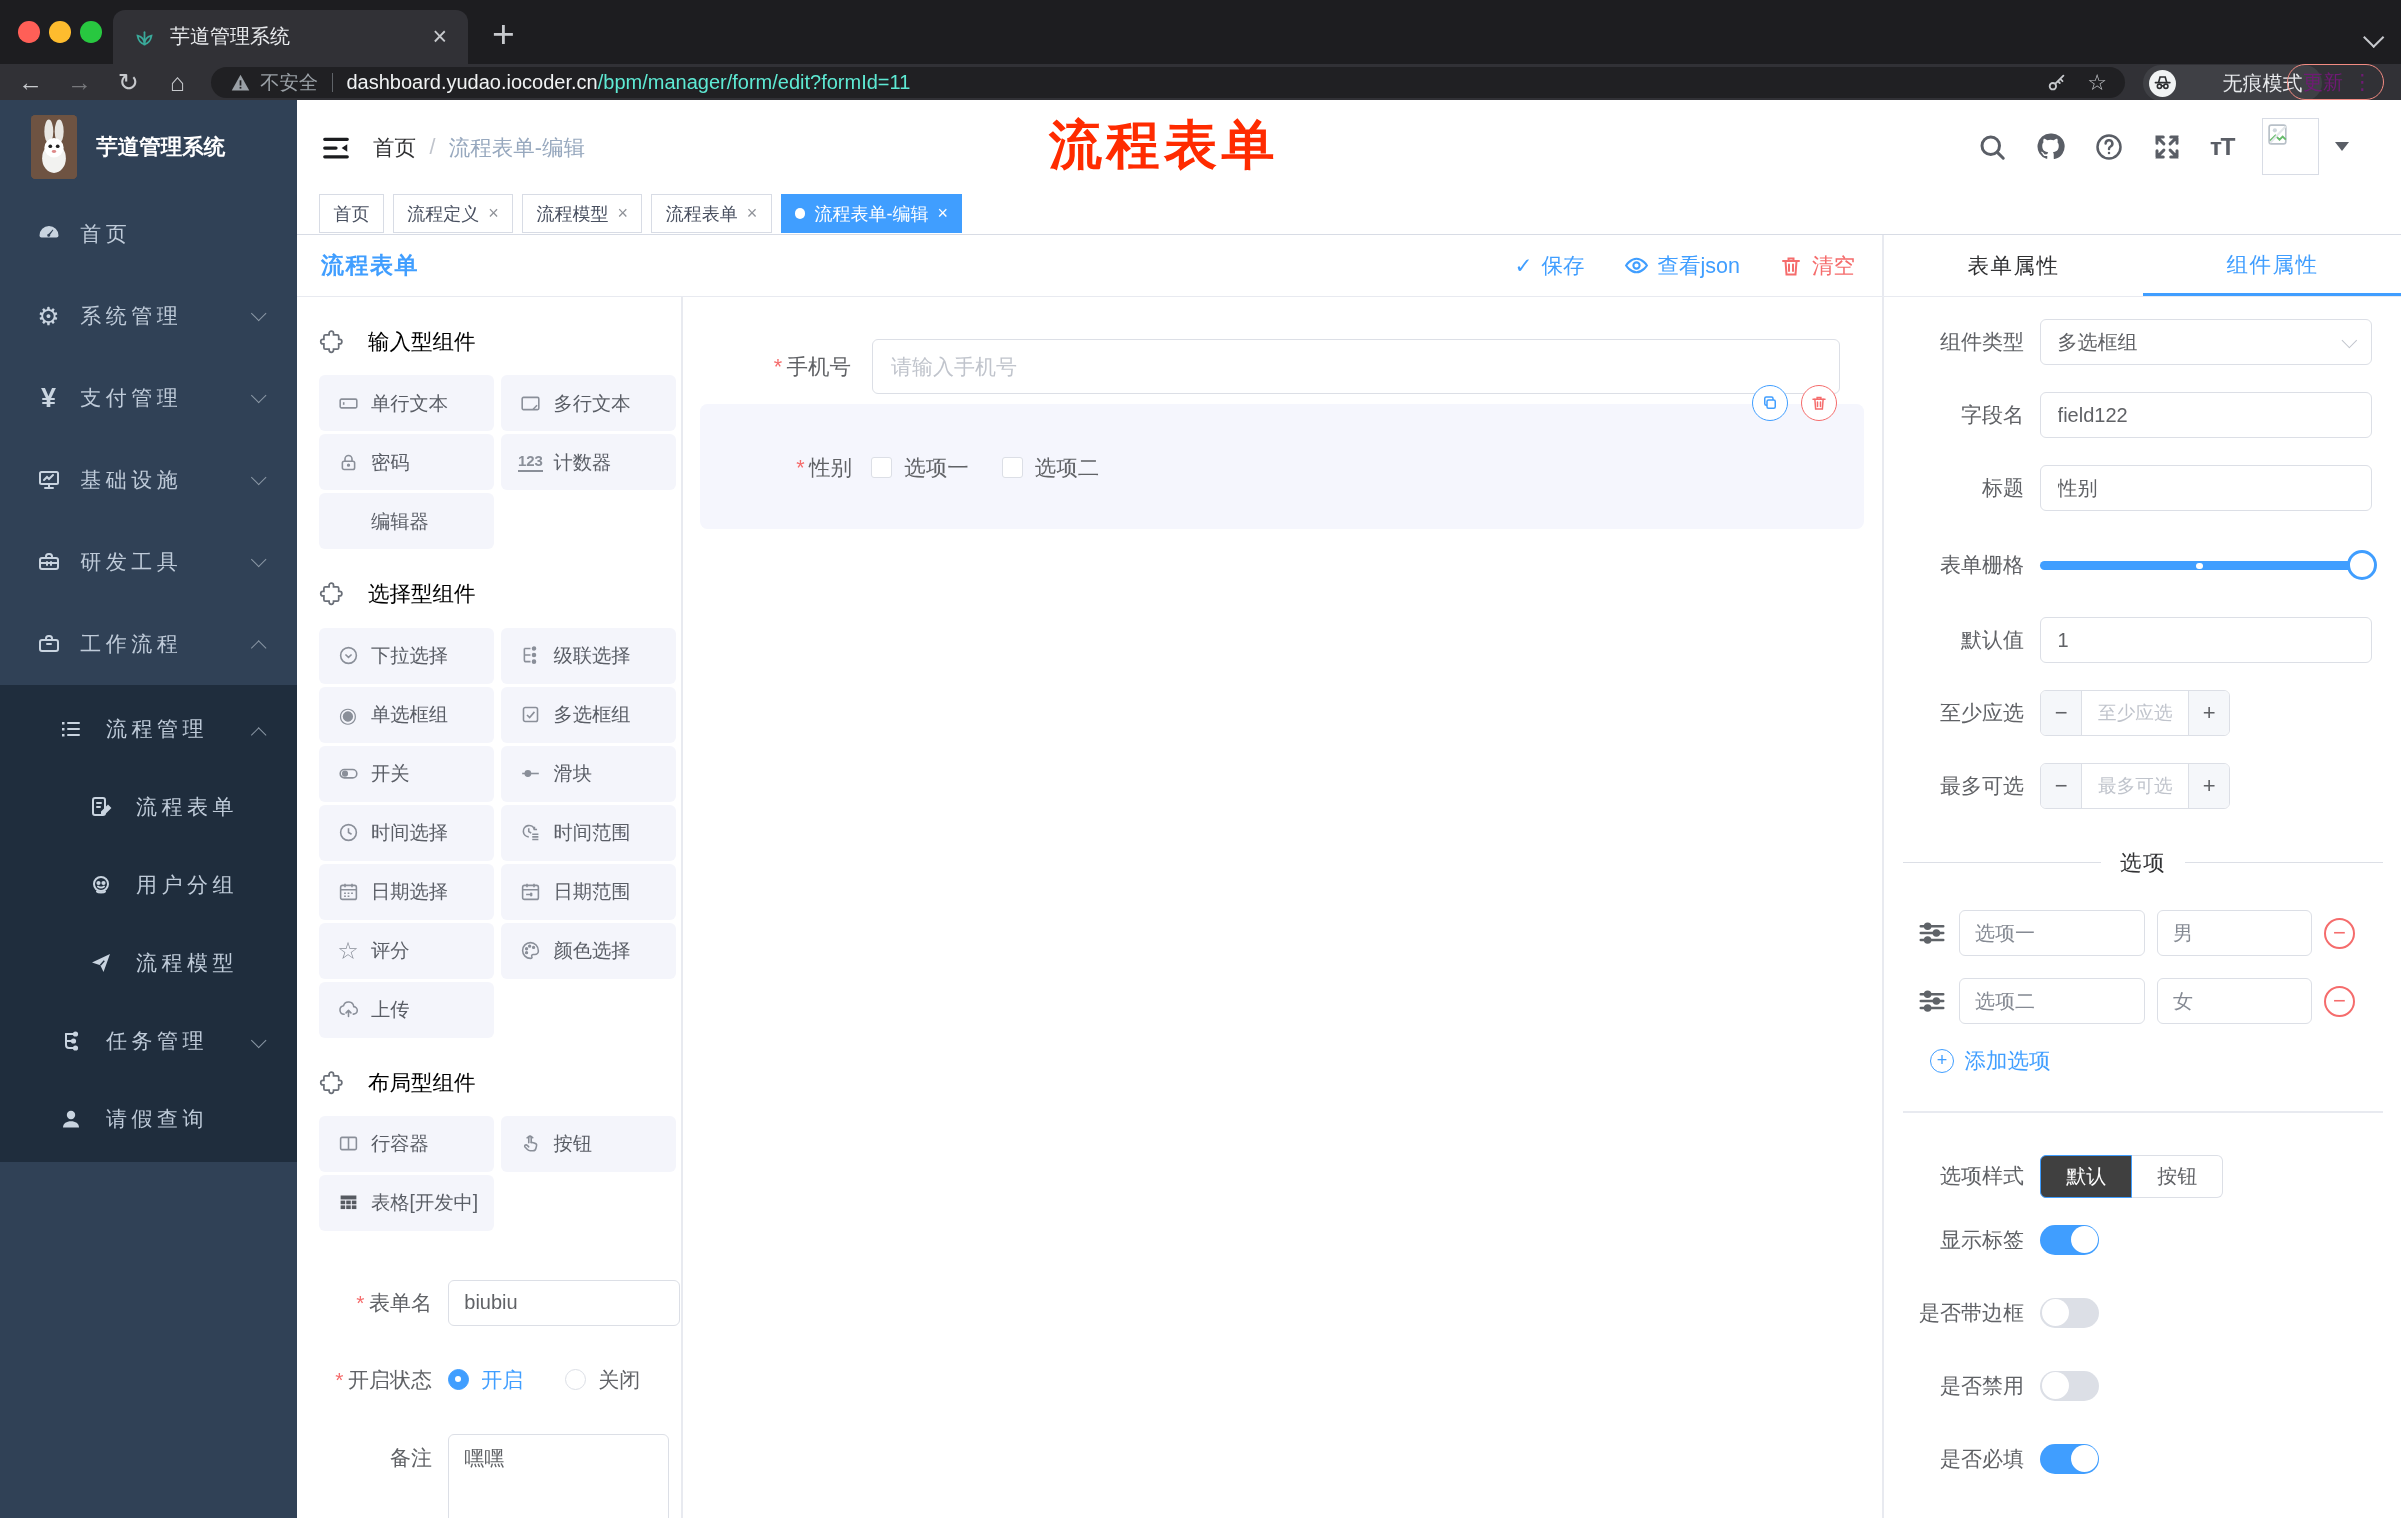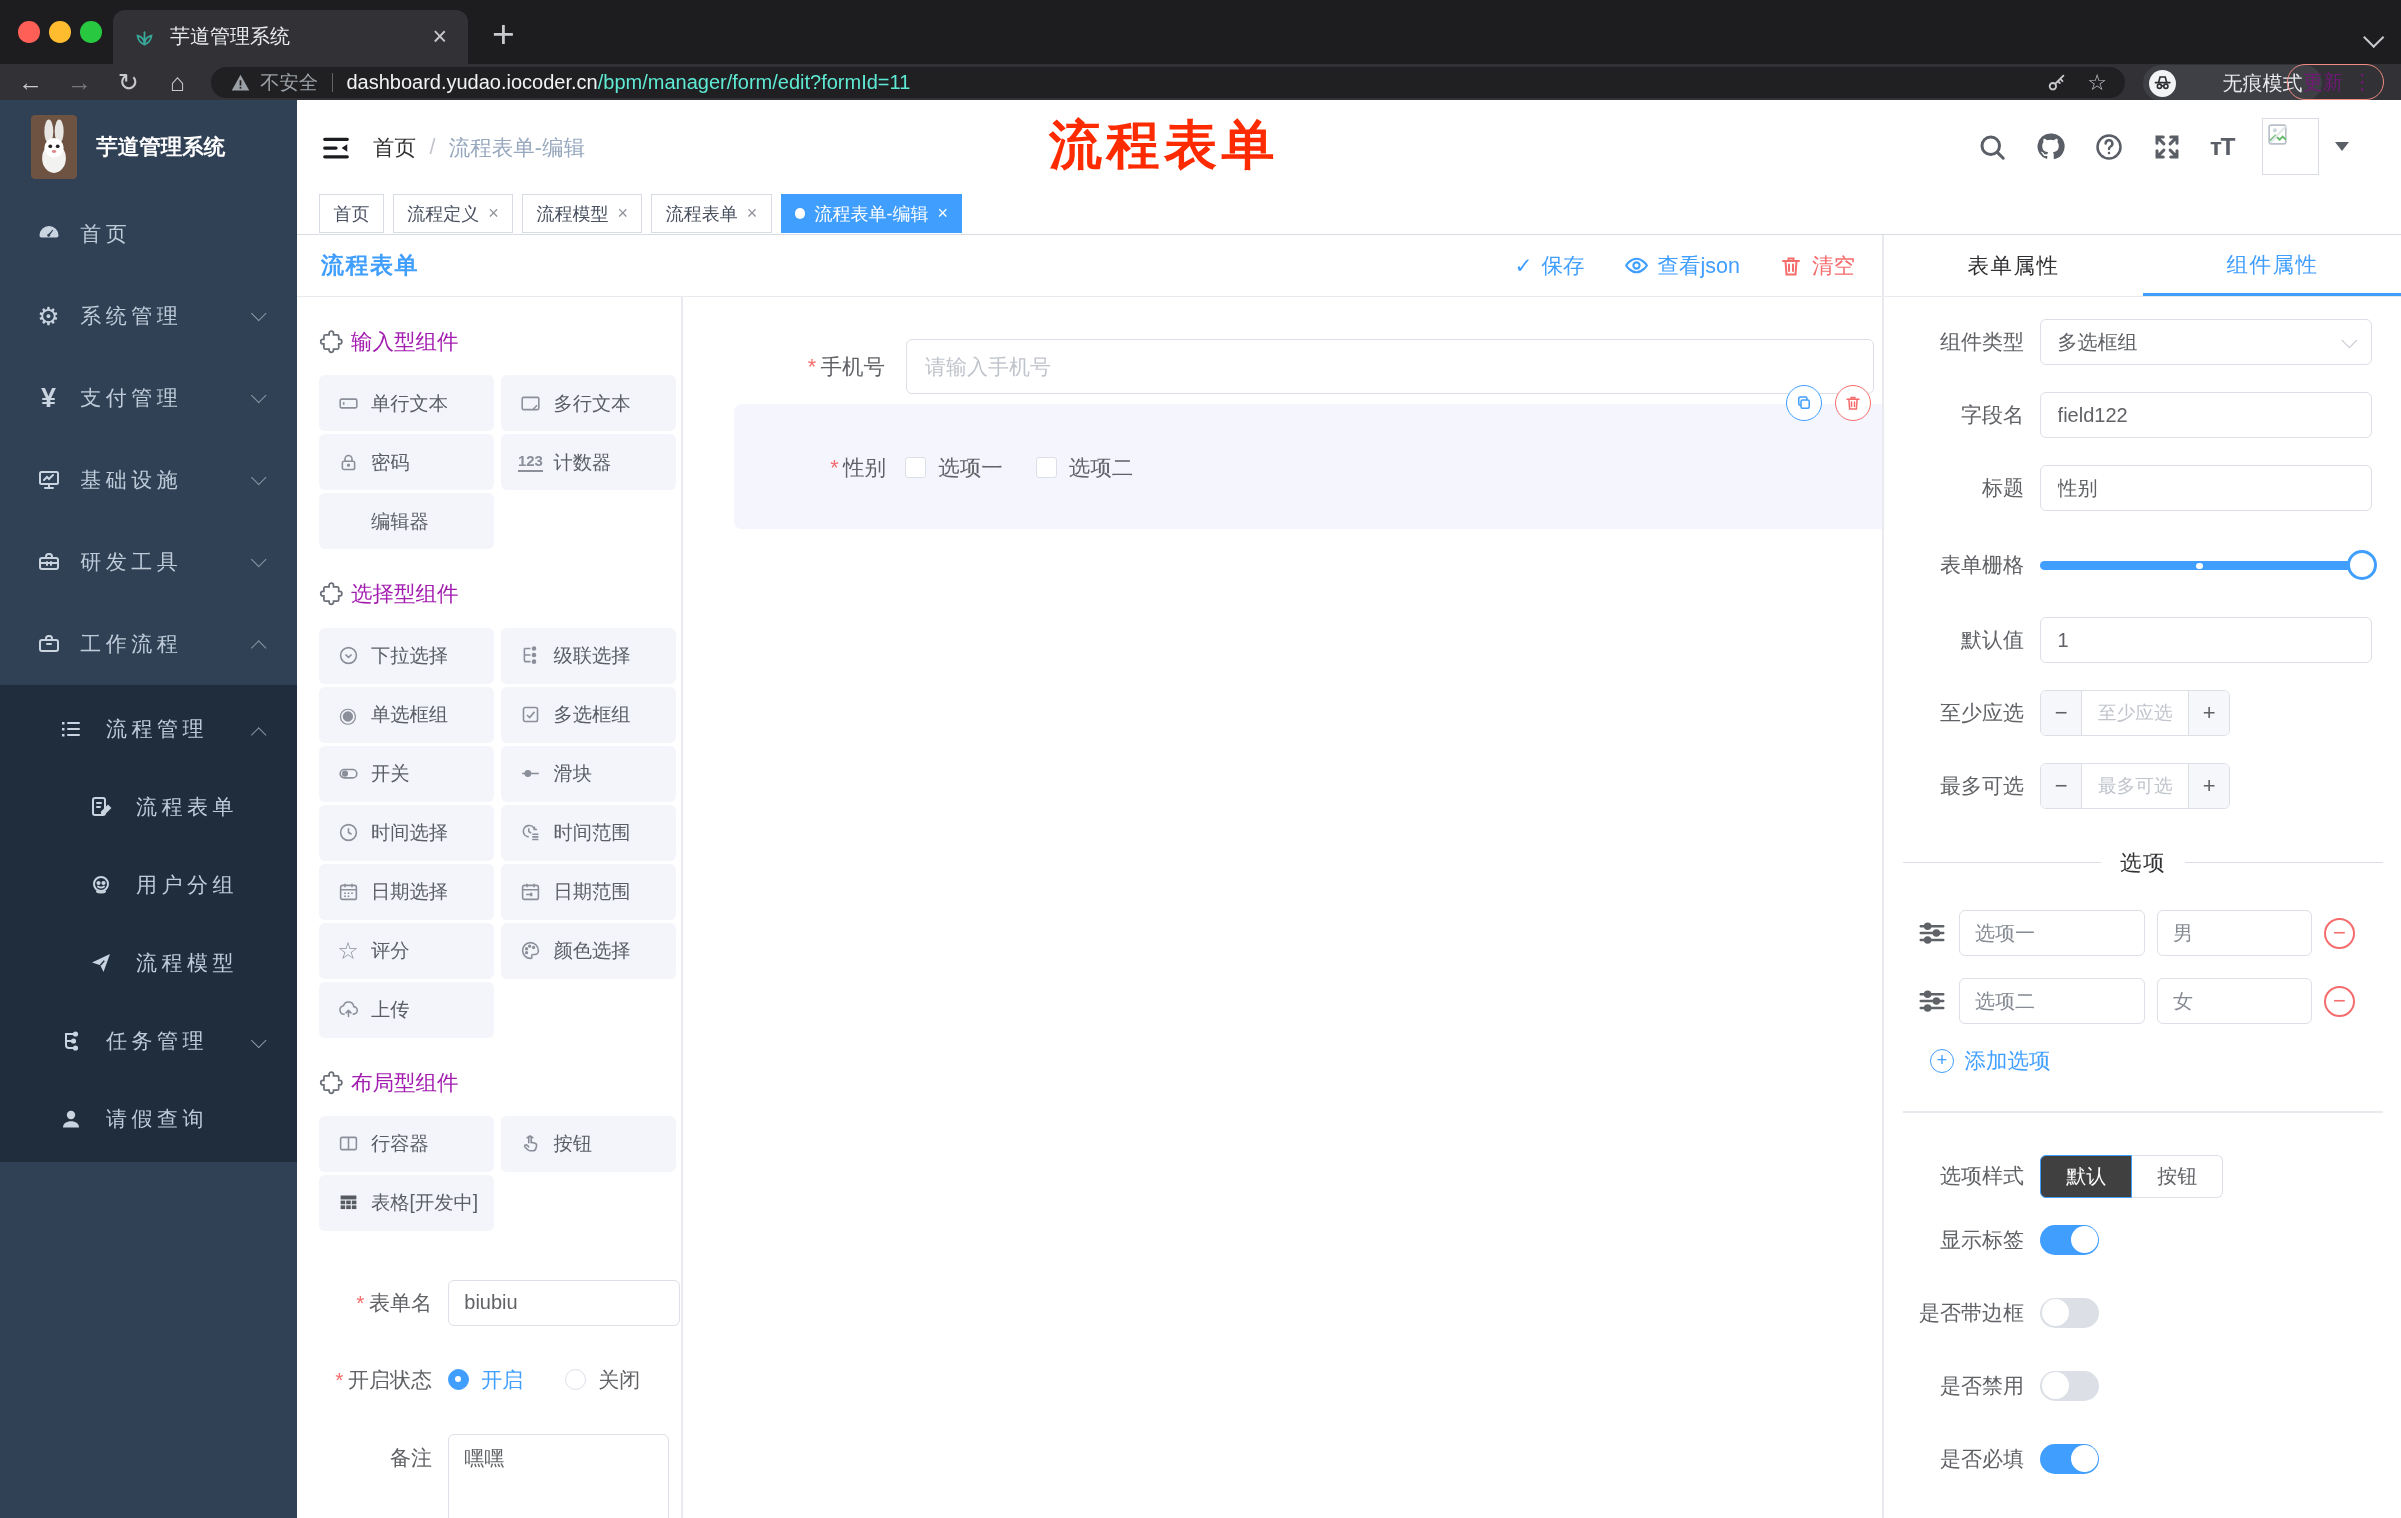--- a/index.html
+++ b/index.html
@@ -82,41 +82,41 @@
   .red{color:#f56c6c;}
 
   
   .ptabs{position:absolute;left:1884px;top:235px;width:518px;height:62px;background:#fff;border-bottom:1.5px solid #e8eaf0;display:flex;box-sizing:border-box;}
   .ptab{flex:1;display:flex;align-items:center;justify-content:center;font-size:21.5px;color:#303133;box-sizing:border-box;letter-spacing:1.5px;}
   .ptab.active{color:#409eff;border-bottom:3.7px solid #409eff;}
   .linktab{position:absolute;left:1884px;top:306px;width:36px;height:52px;background:#409eff;border-radius:7.4px 0 0 7.4px;display:flex;align-items:center;justify-content:center;}
 
   
   .cpanel{position:absolute;left:297px;top:297px;width:384px;height:1222px;background:#fff;box-sizing:border-box;padding:0 0 0 22px;overflow:hidden;}
-  .ghead{display:flex;align-items:center;gap:7px;font-size:21.5px;color:#a21caf;margin-top:30px;}
+  .ghead{display:flex;align-items:center;gap:24px;font-size:21.5px;color:#000000;margin-top:30px;}
   .chips{display:grid;grid-template-columns:175px 175px;gap:3px 7.4px;margin-top:19.3px;}
   .chip{height:56px;background:#f4f5fb;border-radius:6px;display:flex;align-items:center;padding-left:18px;box-sizing:border-box;gap:12px;font-size:19.3px;color:#5a5e66;cursor:default;}
   .chip .ci{width:22px;display:flex;justify-content:center;color:#8a8f99;flex-shrink:0;}
   .num123{font-size:15px;font-weight:bold;color:#8a8f99;border-bottom:2.2px solid #8a8f99;line-height:1;padding-bottom:1.5px;}
   .glyph{font-size:21px;line-height:1;color:#8a8f99;}
   .lform{margin-top:49px;padding-right:12px;}
   .lrow{display:flex;align-items:center;margin-bottom:40px;}
   .llabel{width:113px;text-align:right;font-size:21px;color:#606266;flex-shrink:0;margin-right:16.3px;white-space:nowrap;}
   .req{color:#f56c6c;margin-right:4.5px;}
   .tinput{width:232px;height:46px;box-sizing:border-box;border:1.5px solid #dcdfe6;border-radius:6px;font-size:20px;color:#606266;padding:0 15px;font-family:inherit;outline:none;background:#fff;}
   .radios{display:flex;align-items:center;gap:42px;font-size:21px;}
   .radio{display:flex;align-items:center;gap:12px;}
   .rdot{width:21px;height:21px;border-radius:50%;box-sizing:border-box;}
   .rdot.sel{background:#409eff;border:1.5px solid #409eff;position:relative;}
   .rdot.sel:after{content:"";position:absolute;left:6px;top:6px;width:6px;height:6px;border-radius:50%;background:#fff;}
   .rdot.un{border:1.5px solid #dcdfe6;background:#fff;}
   .tarea{width:232px;height:94px;box-sizing:border-box;border:1.5px solid #dcdfe6;border-radius:6px;font-size:20px;color:#606266;padding:10.4px 15px;font-family:inherit;outline:none;resize:none;}
 
   
-  .canvas{position:absolute;left:682px;top:297px;width:1200px;height:1222px;background:#fff;padding-left:34px;}
+  .canvas{position:absolute;left:682px;top:297px;width:1200px;height:1222px;background:#fff;}
   .crow{display:flex;align-items:center;margin-top:42px;}
   .clabel{width:169px;text-align:right;font-size:21.5px;color:#606266;flex-shrink:0;white-space:nowrap;}
   .cinput{flex:1;height:55px;box-sizing:border-box;border:1.5px solid #dcdfe6;border-radius:6px;margin-left:21px;margin-right:42px;font-size:21px;color:#606266;padding:0 18px;font-family:inherit;outline:none;}
   .cinput::placeholder,.tinput::placeholder,.pinput::placeholder{color:#c0c4cc;}
   .selblock{position:relative;margin:10.4px 18px 0 18px;height:125px;background:#f5f6fd;border-radius:7.4px;}
   .selrow{display:flex;align-items:center;padding-top:49px;}
   .selrow .clabel{width:152px;}
   .cbgroup{display:flex;align-items:center;gap:33px;margin-left:19.3px;}
   .cbitem{display:flex;align-items:center;gap:12px;font-size:21.5px;color:#606266;}
   .cbox{width:21px;height:21px;border:1.5px solid #dcdfe6;border-radius:3px;background:#fff;box-sizing:border-box;}

